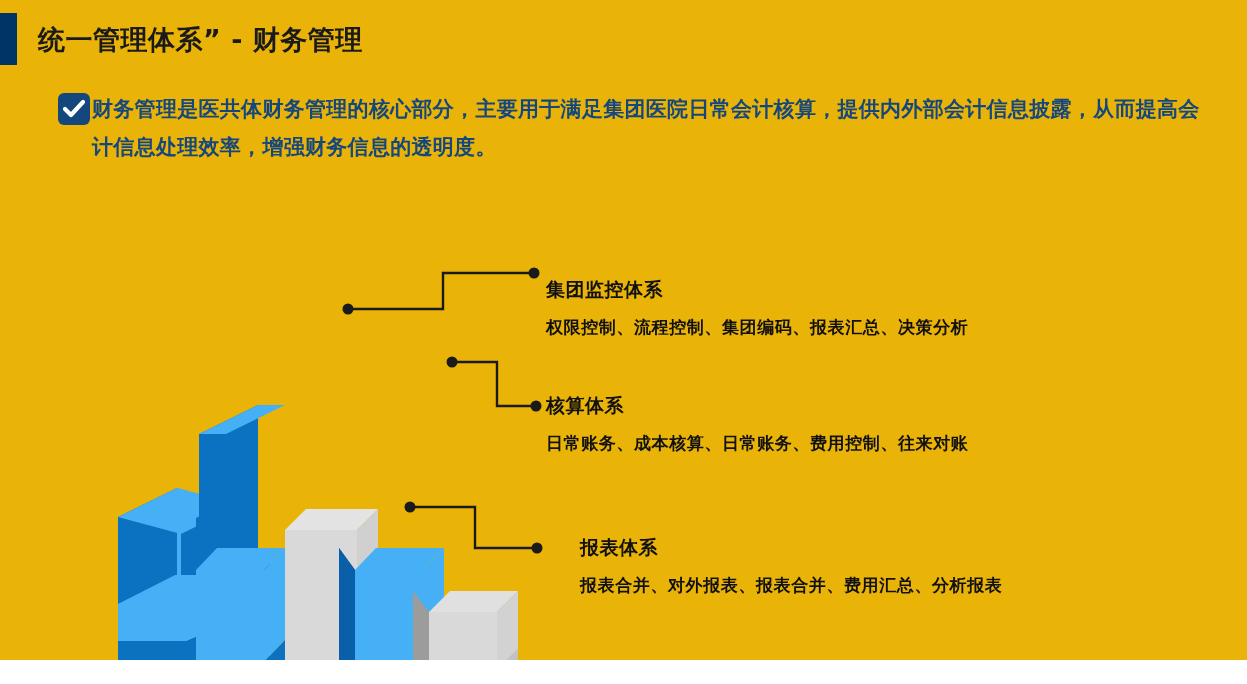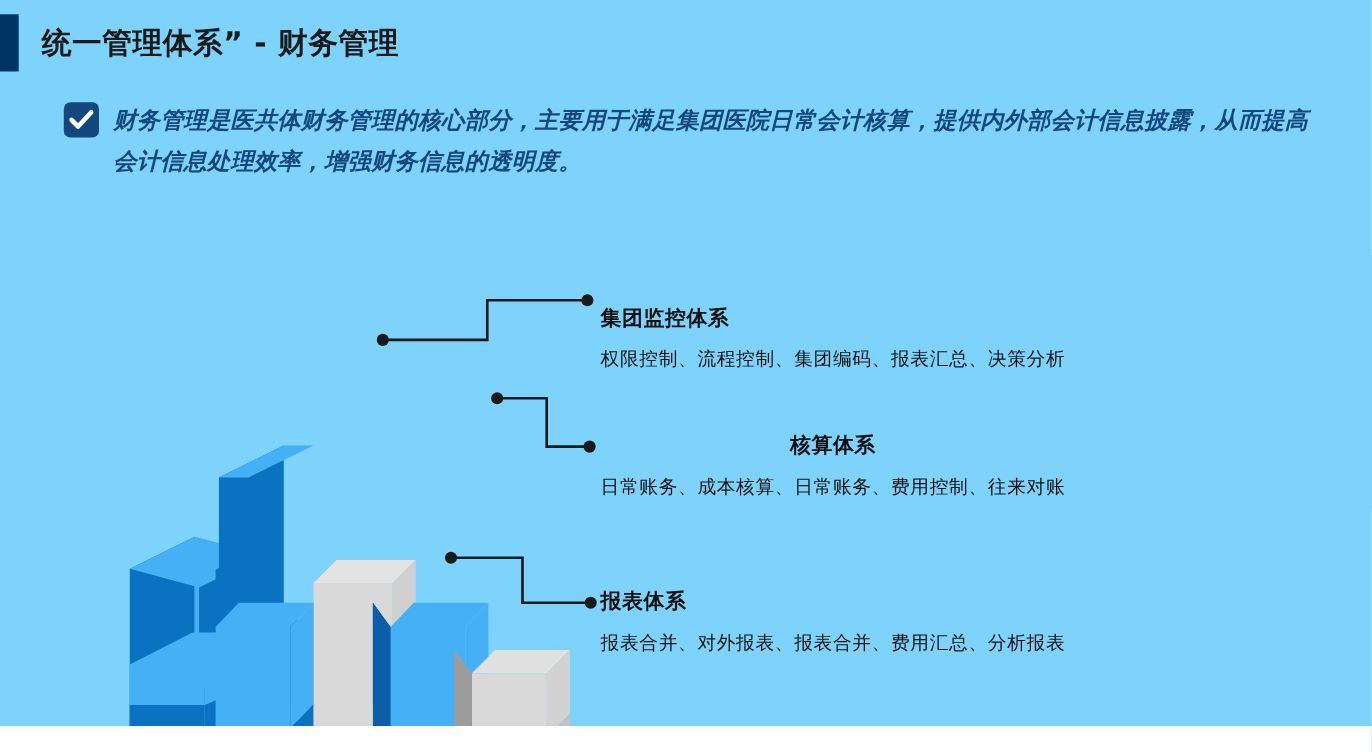--- a/index.html
+++ b/index.html
@@ -11,21 +11,21 @@
     height: 684px;
     background: #ffffff;
     font-family: "DejaVu Sans", "Liberation Sans", sans-serif;
     overflow: hidden;
     position: relative;
   }
   .slide {
     position: relative;
     width: 1247px;
     height: 660px;
-    background: #7dd3fc;
+    background: #eab308;
   }
 
   
   .title-row {
     position: absolute;
     left: 0;
     top: 13px;
     height: 52px;
     display: flex;
     align-items: center;
@@ -63,28 +63,27 @@
     background: #14477d;
     position: relative;
     margin-top: 3px;
   }
   .checkbox-icon svg {
     position: absolute;
     left: 5px;
     top: 6px;
   }
   .intro-text {
-    margin-left: 13px;
+    margin-left: 2px;
     font-size: 21px;
     font-weight: bold;
     color: #14477d;
     line-height: 38px;
     letter-spacing: 0.3px;
     width: 1108px;
-    font-style: italic;
   }
 
   
   .stage {
     position: absolute;
     left: 0;
     top: 230px;
     width: 1247px;
     height: 430px;
   }
@@ -103,29 +102,29 @@
     font-size: 19px;
     font-weight: bold;
     color: #111111;
     line-height: 1;
     letter-spacing: 0.5px;
     white-space: nowrap;
   }
   .callout-detail {
     margin-top: 20px;
     font-size: 17px;
-    font-weight: normal;
+    font-weight: bold;
     color: #111111;
     line-height: 1;
     letter-spacing: 0.6px;
     white-space: nowrap;
   }
   #callout-0 { top: 280px; }
-  #callout-1 { top: 396px; text-align: center; }
-  #callout-2 { top: 538px; }
+  #callout-1 { top: 396px; }
+  #callout-2 { top: 538px; margin-left: 34px; }
 </style>
 </head>
 <body>
 
 <div class="slide">
 
   <div class="title-row">
     <div class="title-accent"></div>
     <div class="title-text">统一管理体系” - 财务管理</div>
   </div>

